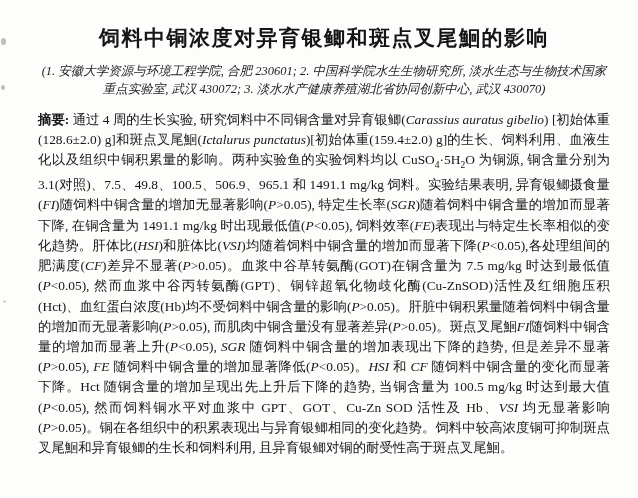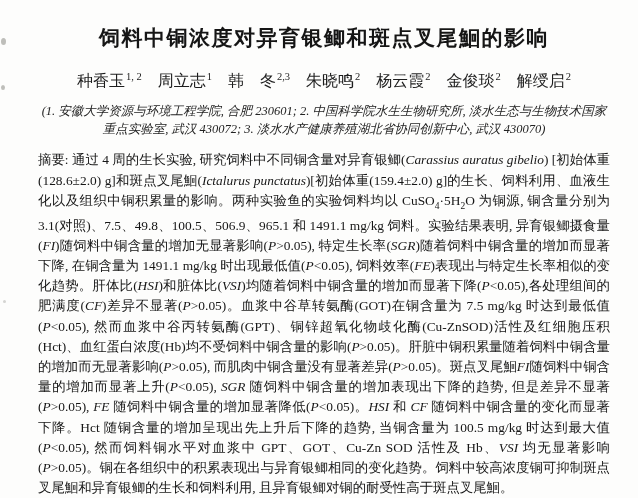--- a/index.html
+++ b/index.html
@@ -44,21 +44,21 @@
     padding: 0 2px;
     font-style: italic;
   }
   .abstract {
     margin: 12px 0 0 0;
     font-size: 13.4px;
     line-height: 20.2px;
     text-align: justify;
     color: #161616;
   }
-  .abstract-label { font-weight: 400; }
+  .abstract-label { font-weight: 700; }
   .abstract i { }
   .abstract sub { font-size: 9.5px; }
   .speck {
     position: absolute;
     background: #8a8a84;
     border-radius: 50%;
     opacity: 0.55;
   }
   .speck.s1 { left: 1px; top: 38px; width: 5px; height: 7px; }
   .speck.s2 { left: 1px; top: 85px; width: 4px; height: 5px; }
@@ -67,18 +67,17 @@
 </head>
 <body>
 
 <div class="page">
   <span class="speck s1"></span>
   <span class="speck s2"></span>
   <span class="speck s3"></span>
 
   <h1 class="title">饲料中铜浓度对异育银鲫和斑点叉尾鮰的影响</h1>
 
-  <div class="authors"><span class="author">种香玉<sup>1, 2</sup></span><span class="author">周立志<sup>1</sup></span><span class="author">韩　冬<sup>2,3</sup></span><span class="author">朱晓鸣<sup>2</sup></span><span class="author">杨云霞<sup>2</sup></span><span class="author">金俊琰<sup>2</sup></span><span class="author">解绶启<sup>2</sup></span></div>
 
   <div class="affiliations">(1. 安徽大学资源与环境工程学院, 合肥 230601; 2. 中国科学院水生生物研究所, 淡水生态与生物技术国家重点实验室, 武汉 430072; 3. 淡水水产健康养殖湖北省协同创新中心, 武汉 430070)</div>
 
   <p class="abstract"><b class="abstract-label">摘要: </b><span><span>通过 4 周的生长实验, 研究饲料中不同铜含量对异育银鲫(</span><i>Carassius auratus gibelio</i><span>) [初始体重(128.6±2.0) g]和斑点叉尾鮰(</span><i>Ictalurus punctatus</i><span>)[初始体重(159.4±2.0) g]的生长、饲料利用、血液生化以及组织中铜积累量的影响。两种实验鱼的实验饲料均以 CuSO</span><sub>4</sub><span>·5H</span><sub>2</sub><span>O 为铜源, 铜含量分别为 3.1(对照)、7.5、49.8、100.5、506.9、965.1 和 1491.1 mg/kg 饲料。实验结果表明, 异育银鲫摄食量(</span><i>FI</i><span>)随饲料中铜含量的增加无显著影响(</span><i>P</i><span>&gt;0.05), 特定生长率(</span><i>SGR</i><span>)随着饲料中铜含量的增加而显著下降, 在铜含量为 1491.1 mg/kg 时出现最低值(</span><i>P</i><span>&lt;0.05), 饲料效率(</span><i>FE</i><span>)表现出与特定生长率相似的变化趋势。肝体比(</span><i>HSI</i><span>)和脏体比(</span><i>VSI</i><span>)均随着饲料中铜含量的增加而显著下降(</span><i>P</i><span>&lt;0.05),各处理组间的肥满度(</span><i>CF</i><span>)差异不显著(</span><i>P</i><span>&gt;0.05)。血浆中谷草转氨酶(GOT)在铜含量为 7.5 mg/kg 时达到最低值(</span><i>P</i><span>&lt;0.05), 然而血浆中谷丙转氨酶(GPT)、铜锌超氧化物歧化酶(Cu-ZnSOD)活性及红细胞压积(Hct)、血红蛋白浓度(Hb)均不受饲料中铜含量的影响(</span><i>P</i><span>&gt;0.05)。肝脏中铜积累量随着饲料中铜含量的增加而无显著影响(</span><i>P</i><span>&gt;0.05), 而肌肉中铜含量没有显著差异(</span><i>P</i><span>&gt;0.05)。斑点叉尾鮰</span><i>FI</i><span>随饲料中铜含量的增加而显著上升(</span><i>P</i><span>&lt;0.05), </span><i>SGR</i><span> 随饲料中铜含量的增加表现出下降的趋势, 但是差异不显著(</span><i>P</i><span>&gt;0.05), </span><i>FE</i><span> 随饲料中铜含量的增加显著降低(</span><i>P</i><span>&lt;0.05)。</span><i>HSI</i><span> 和 </span><i>CF</i><span> 随饲料中铜含量的变化而显著下降。Hct 随铜含量的增加呈现出先上升后下降的趋势, 当铜含量为 100.5 mg/kg 时达到最大值(</span><i>P</i><span>&lt;0.05), 然而饲料铜水平对血浆中 GPT、GOT、Cu-Zn SOD 活性及 Hb、</span><i>VSI</i><span> 均无显著影响(</span><i>P</i><span>&gt;0.05)。铜在各组织中的积累表现出与异育银鲫相同的变化趋势。饲料中较高浓度铜可抑制斑点叉尾鮰和异育银鲫的生长和饲料利用, 且异育银鲫对铜的耐受性高于斑点叉尾鮰。</span></span></p>
 </div>
 
 </body></html>

